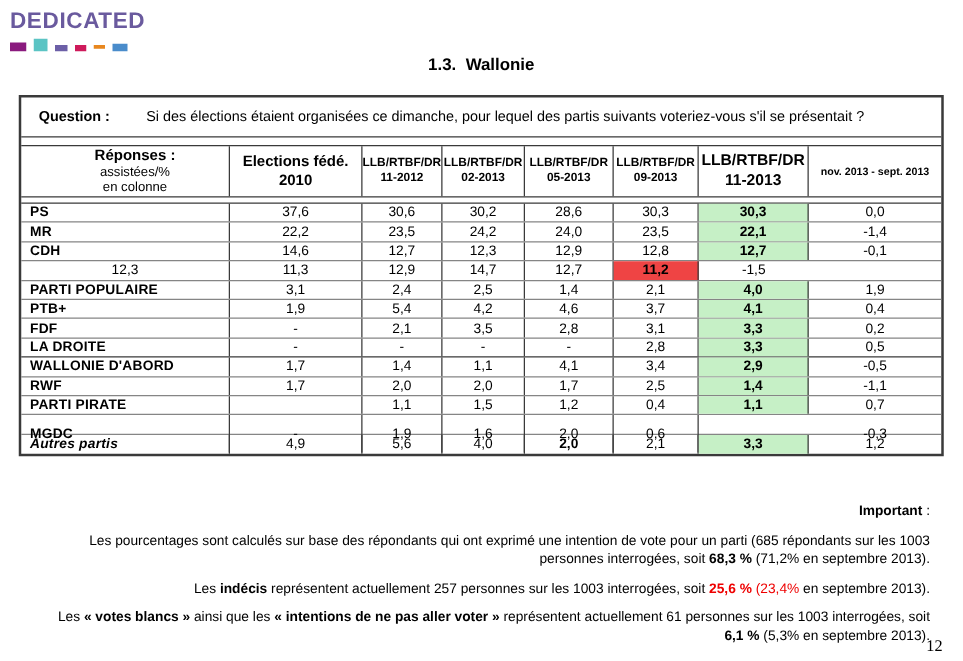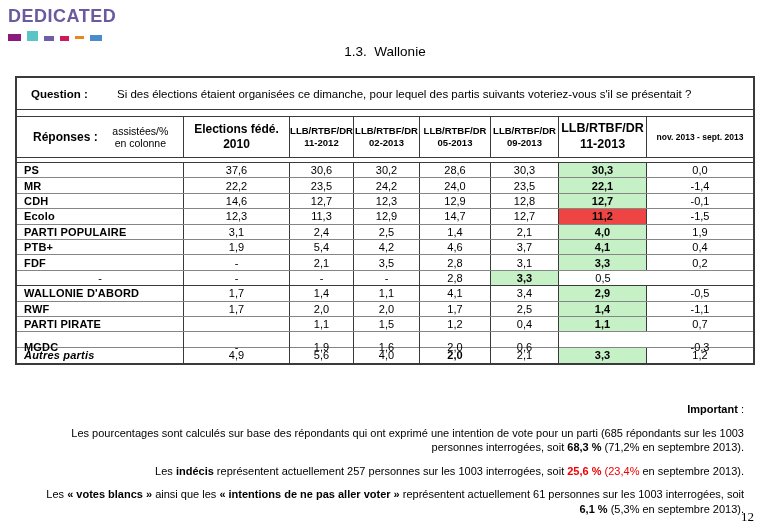--- a/index.html
+++ b/index.html
@@ -8,35 +8,35 @@
     background:#ffffff;color:#000;
     font-family:"Liberation Sans", sans-serif;
   }
   
   .logo{position:absolute;left:8px;top:6px;}
   .logo-text{font-size:18px;font-weight:bold;color:#6a5a9e;letter-spacing:.5px;}
   .logo-squares{display:flex;align-items:flex-end;margin-top:3px;height:11px;}
   .logo-squares span{display:inline-block;margin-right:6px;}
   
   .title{position:absolute;top:44px;left:0;width:100%;text-align:center;
-         font-size:13.5px;font-weight:normal;margin:0;white-space:pre;}
+         font-size:13.5px;font-weight:bold;margin:0;white-space:pre;}
   
   .main-box{position:absolute;left:15px;top:76px;width:740px;box-sizing:border-box;
             border:2px solid #3a3a3a;background:#fff;}
   .question-row{display:flex;align-items:center;height:31px;border-bottom:1px solid #3a3a3a;
                 padding-left:14px;font-size:11.5px;}
   .q-label{font-weight:bold;width:86px;flex:none;}
   .spacer-q{height:6px;}
   .grid{display:grid;grid-template-columns:167px 106px 64px 66px 71px 68px 88px 106px;}
   .grid > :last-child{border-right:none !important;}
   
   .header-row{border-top:1px solid #3a3a3a;border-bottom:1px solid #3a3a3a;height:40px;}
   .hcell{border-right:1px solid #3a3a3a;box-sizing:border-box;display:flex;flex-direction:column;
          align-items:center;justify-content:center;text-align:center;font-weight:bold;line-height:1.25;}
-  .hcell-label{flex-direction:row;justify-content:flex-end;padding-left:16px;}
+  .hcell-label{flex-direction:column;justify-content:flex-end;padding-left:16px;}
   .resp-label{font-size:12px;font-weight:bold;flex:none;}
   .resp-note{font-size:10.5px;font-weight:normal;text-align:center;line-height:1.15;flex:1;}
   .h0{font-size:12px;}
   .h1,.h2,.h3,.h4{font-size:9.5px;}
   .h5{font-size:12.5px;}
   .h6{font-size:8.5px;}
   .spacer-h{height:4px;border-bottom:1px solid #3a3a3a;}
   
   .data-row{height:15.4px;box-sizing:border-box;border-bottom:1px solid #858585;}
   .data-row.group-end{border-bottom:1.5px solid #3a3a3a;}
@@ -144,21 +144,20 @@
         <div class="cell label-cell">CDH</div>
         <div class="cell vcell">14,6</div>
         <div class="cell vcell">12,7</div>
         <div class="cell vcell">12,3</div>
         <div class="cell vcell">12,9</div>
         <div class="cell vcell">12,8</div>
         <div class="cell vcell hlcell" style="background: rgb(198, 240, 198);">12,7</div>
         <div class="cell vcell">-0,1</div>
       </div>
       <div class="grid data-row">
-        <div class="cell label-cell">Ecolo</div>
         <div class="cell vcell">12,3</div>
         <div class="cell vcell">11,3</div>
         <div class="cell vcell">12,9</div>
         <div class="cell vcell">14,7</div>
         <div class="cell vcell">12,7</div>
         <div class="cell vcell hlcell" style="background: #ef4444;">11,2</div>
         <div class="cell vcell">-1,5</div>
       </div>
       <div class="grid data-row">
         <div class="cell label-cell">PARTI POPULAIRE</div>
@@ -184,20 +183,21 @@
         <div class="cell label-cell">FDF</div>
         <div class="cell vcell">-</div>
         <div class="cell vcell">2,1</div>
         <div class="cell vcell">3,5</div>
         <div class="cell vcell">2,8</div>
         <div class="cell vcell">3,1</div>
         <div class="cell vcell hlcell" style="background: rgb(198, 240, 198);">3,3</div>
         <div class="cell vcell">0,2</div>
       </div>
       <div class="grid data-row group-end">
+        <div class="cell label-cell">LA DROITE</div>
         <div class="cell vcell">-</div>
         <div class="cell vcell">-</div>
         <div class="cell vcell">-</div>
         <div class="cell vcell">-</div>
         <div class="cell vcell">2,8</div>
         <div class="cell vcell hlcell" style="background: rgb(198, 240, 198);">3,3</div>
         <div class="cell vcell">0,5</div>
       </div>
       <div class="grid data-row">
         <div class="cell label-cell">WALLONIE D'ABORD</div>

